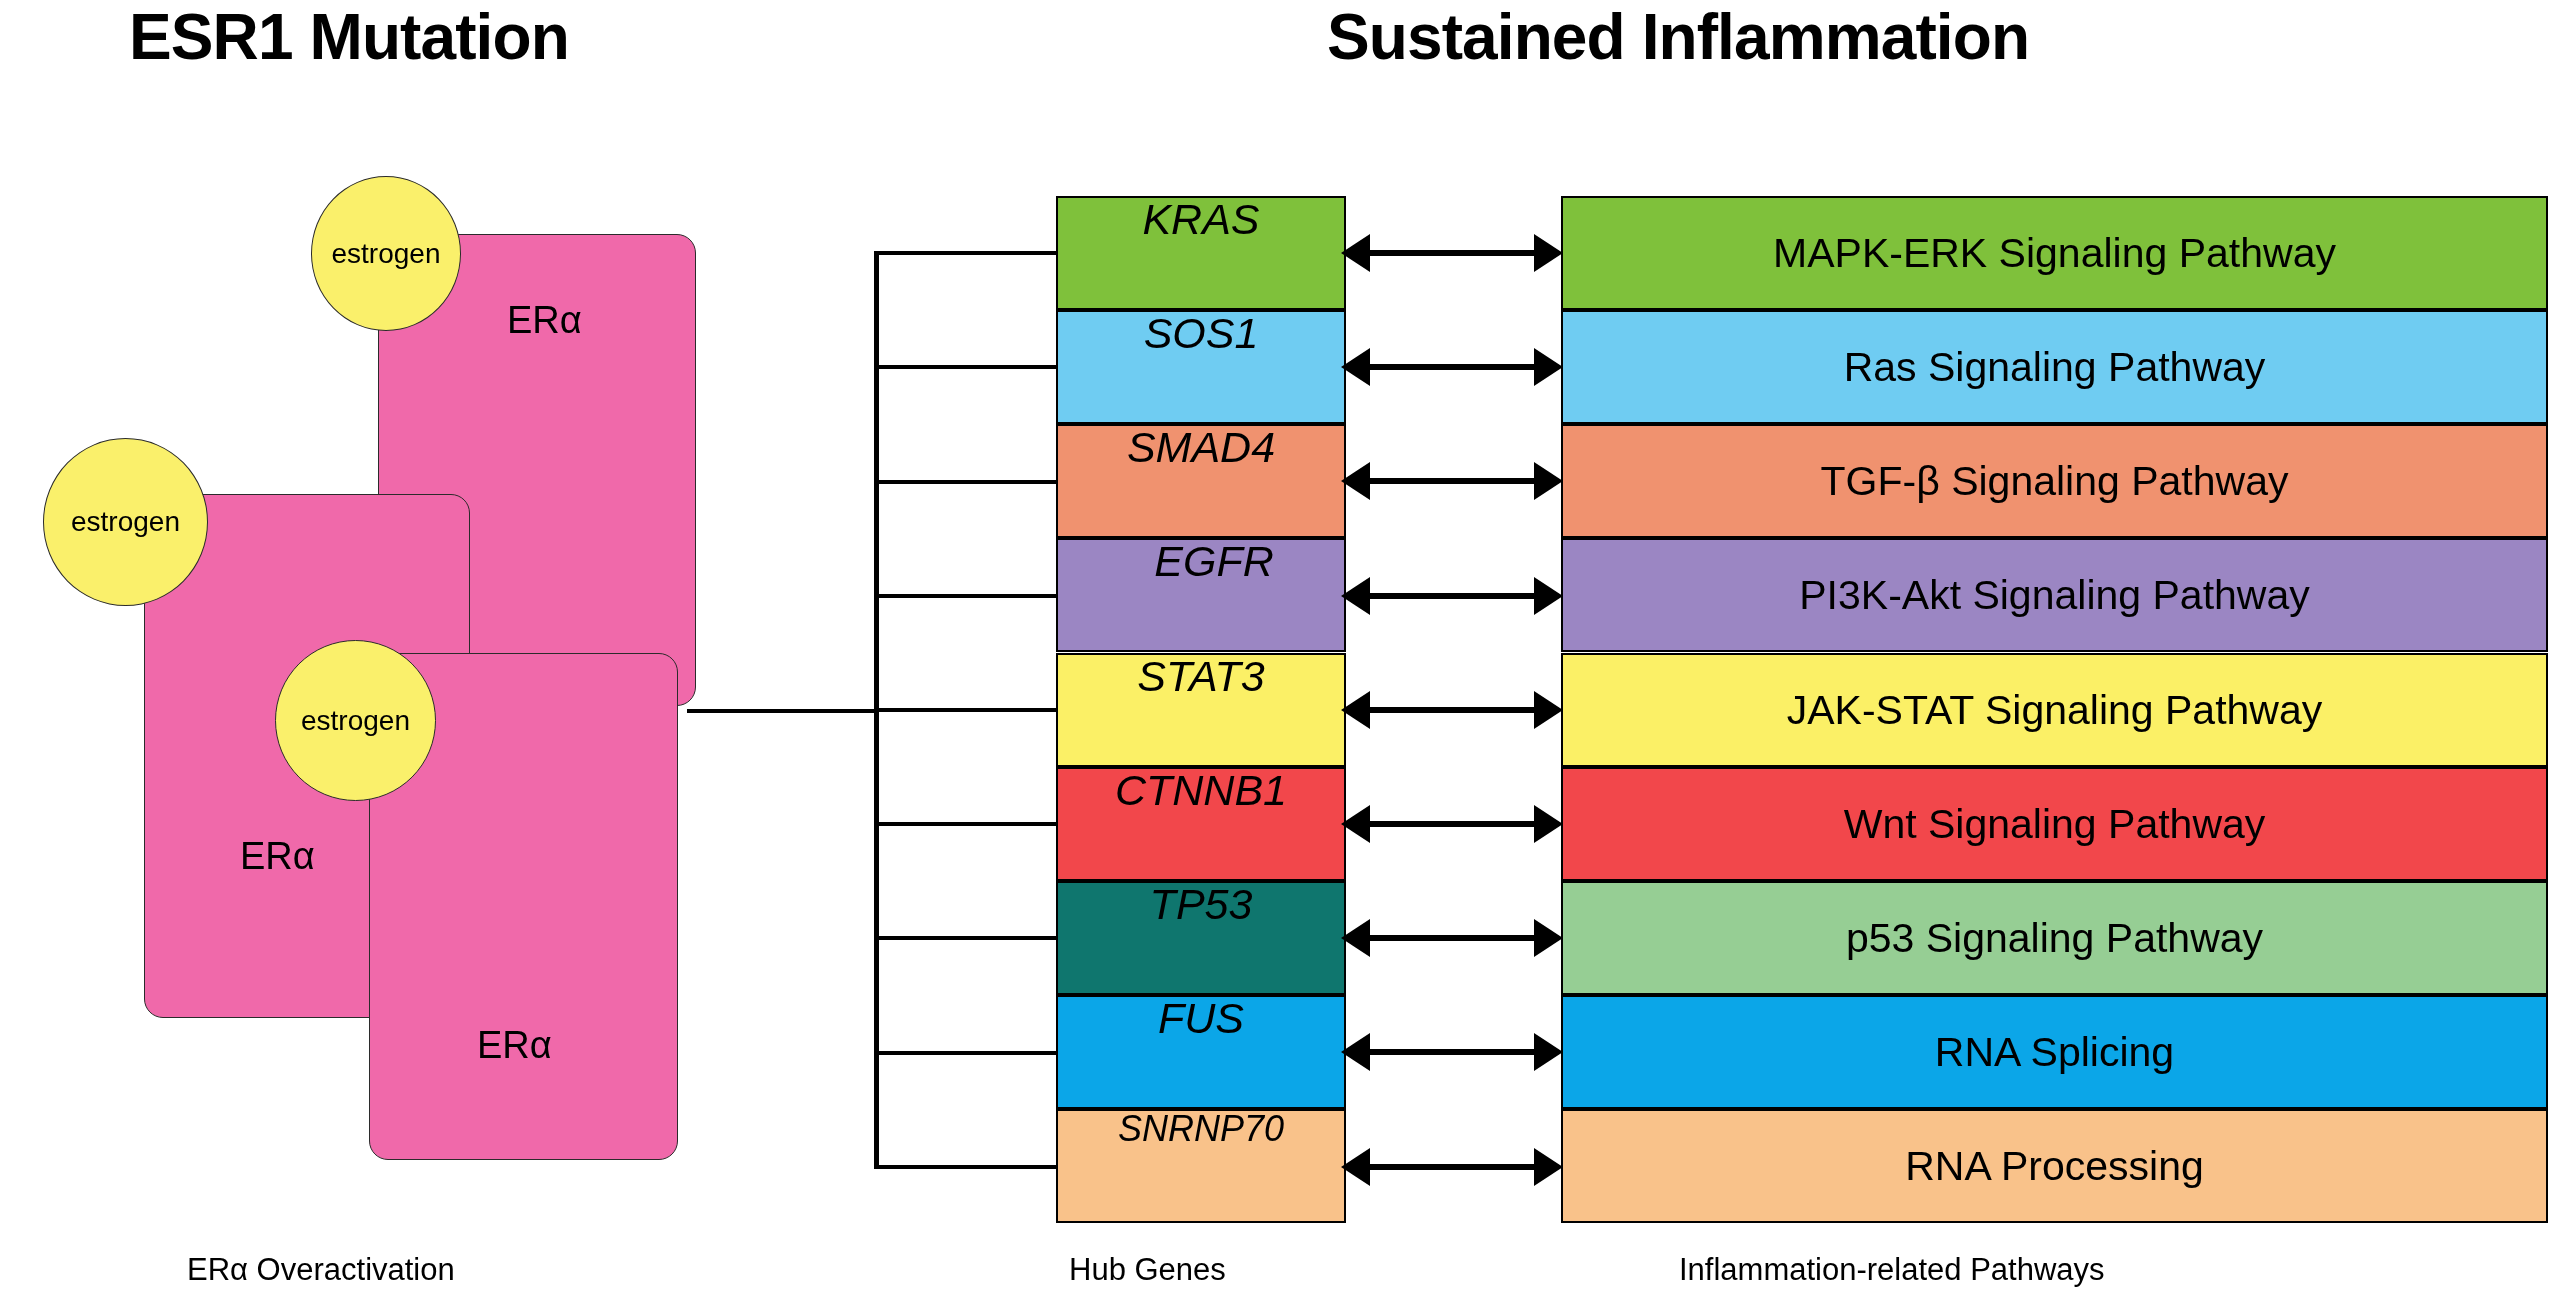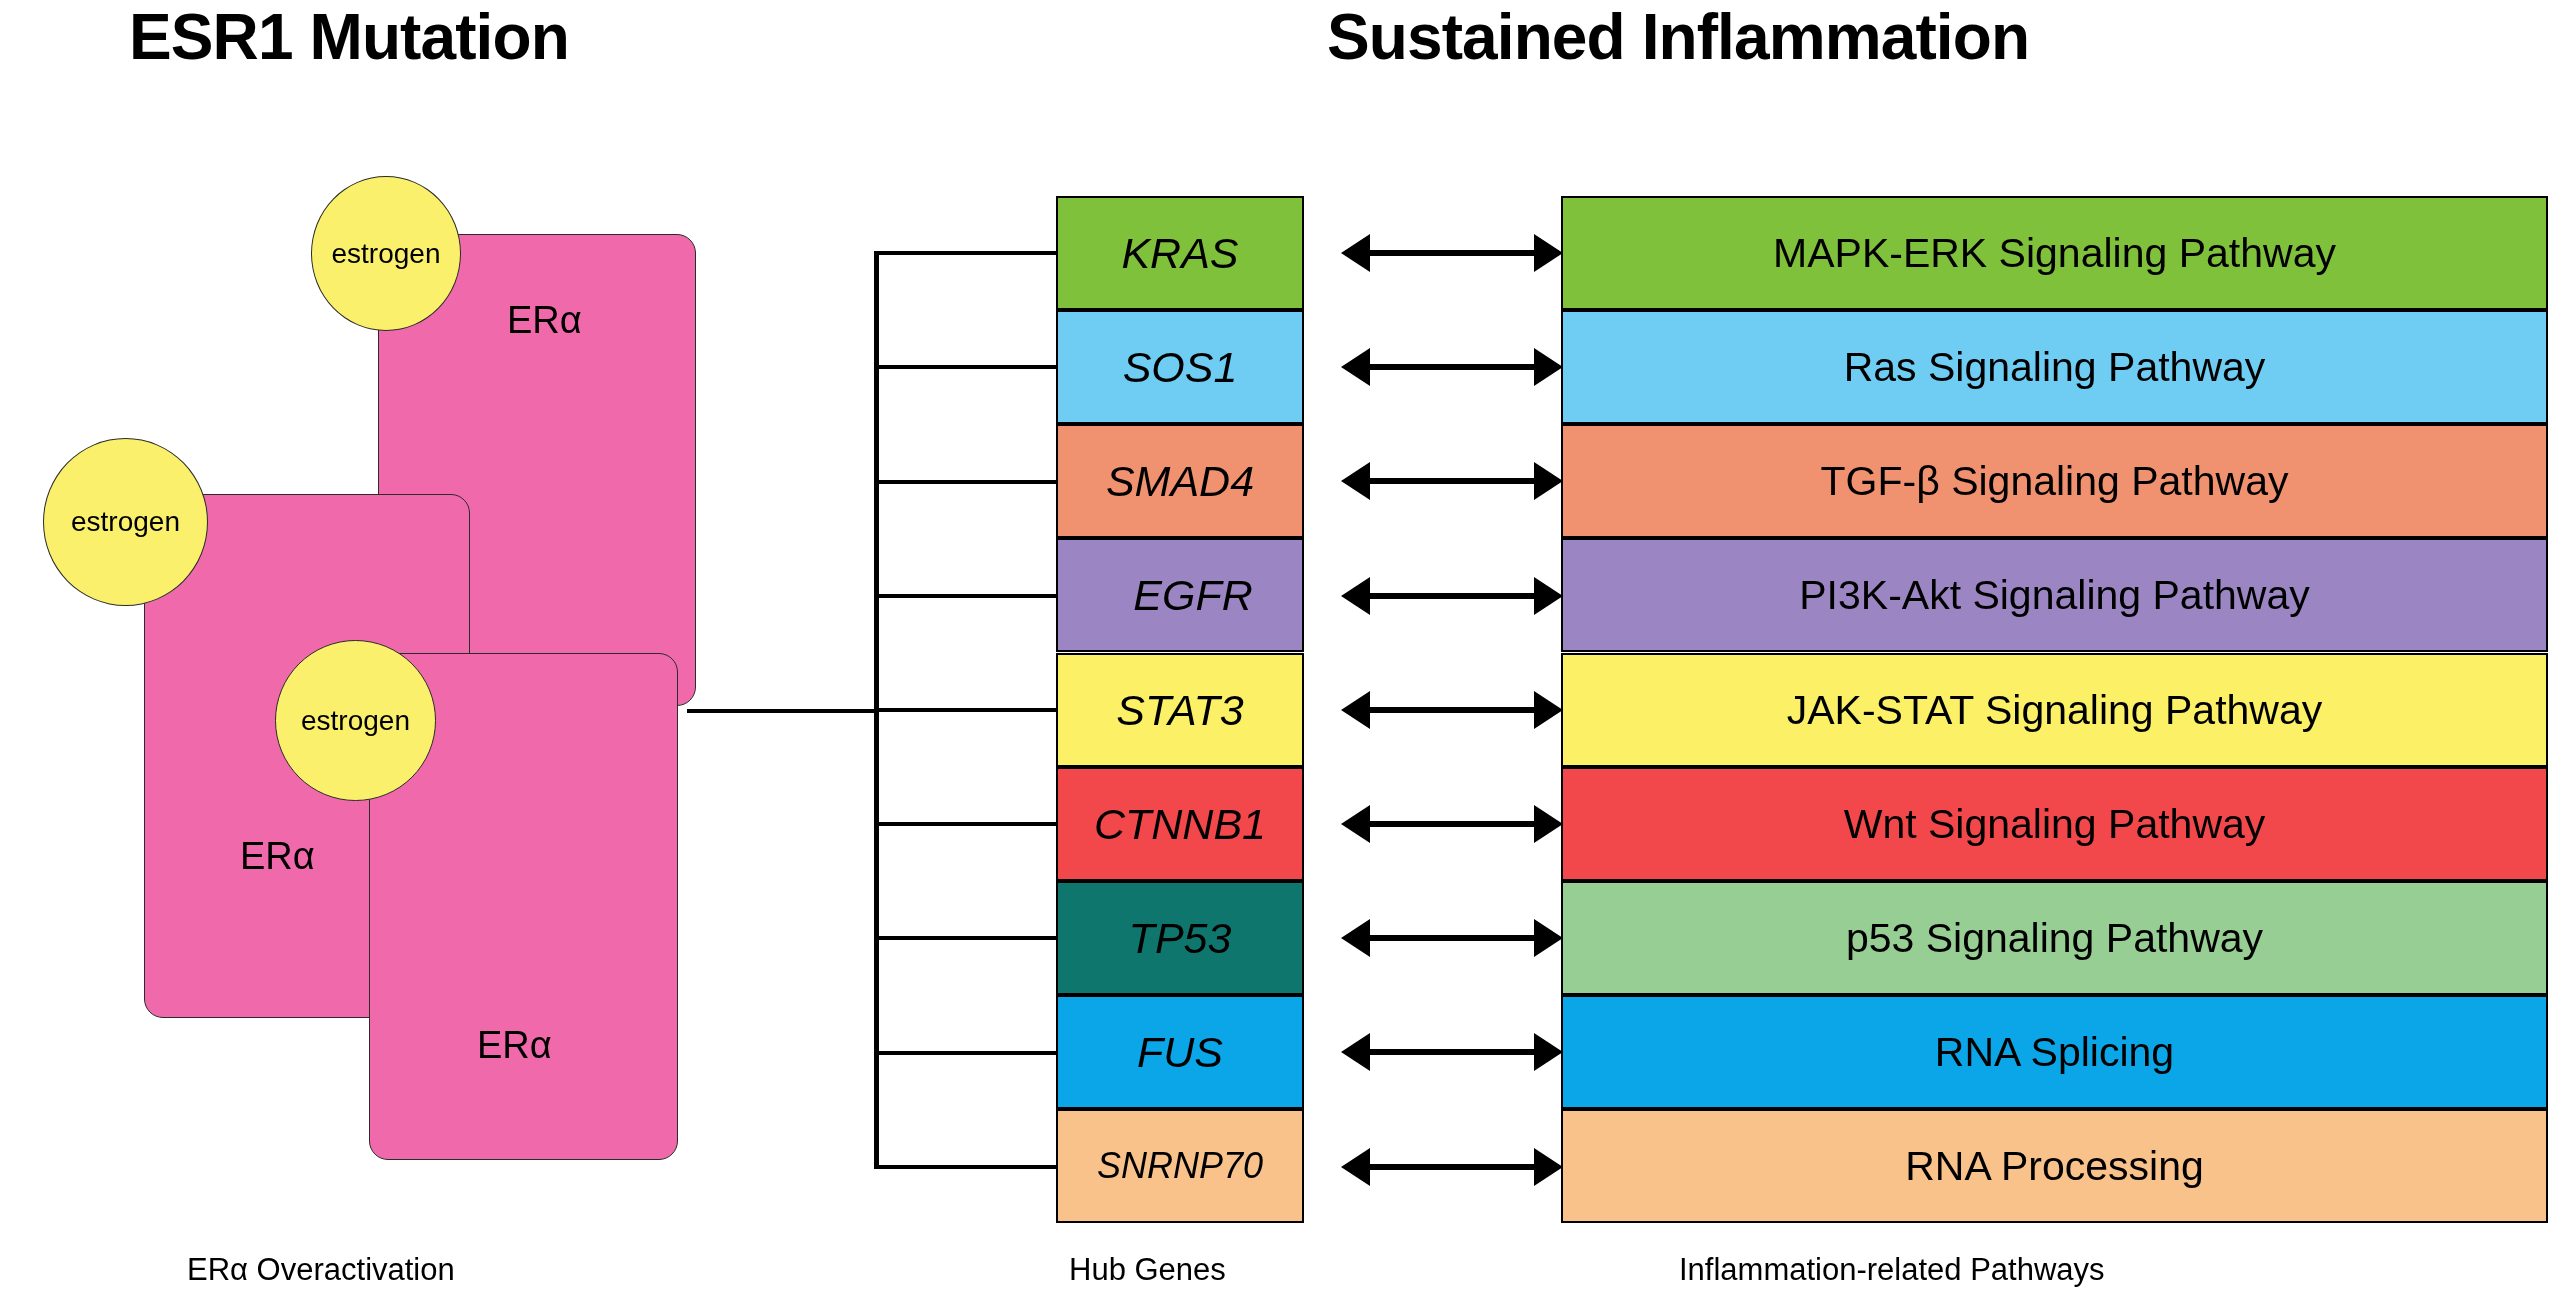--- a/index.html
+++ b/index.html
@@ -90,25 +90,24 @@
     left: 874px;
     width: 182px;
     height: 4.3px;
     background: #000000;
   }
 
   
   .gene-box {
     position: absolute;
     left: 1056px;
-    width: 248px;
+    width: 290px;
     box-sizing: border-box;
     border: 2.6px solid #000000;
     display: flex;
-    align-items: center;
     justify-content: center;
     font-style: italic;
     font-size: 43px;
     line-height: 1;
     white-space: nowrap;
   }
   .gene-box.small { font-size: 36px; }
 
   
   .path-box {

